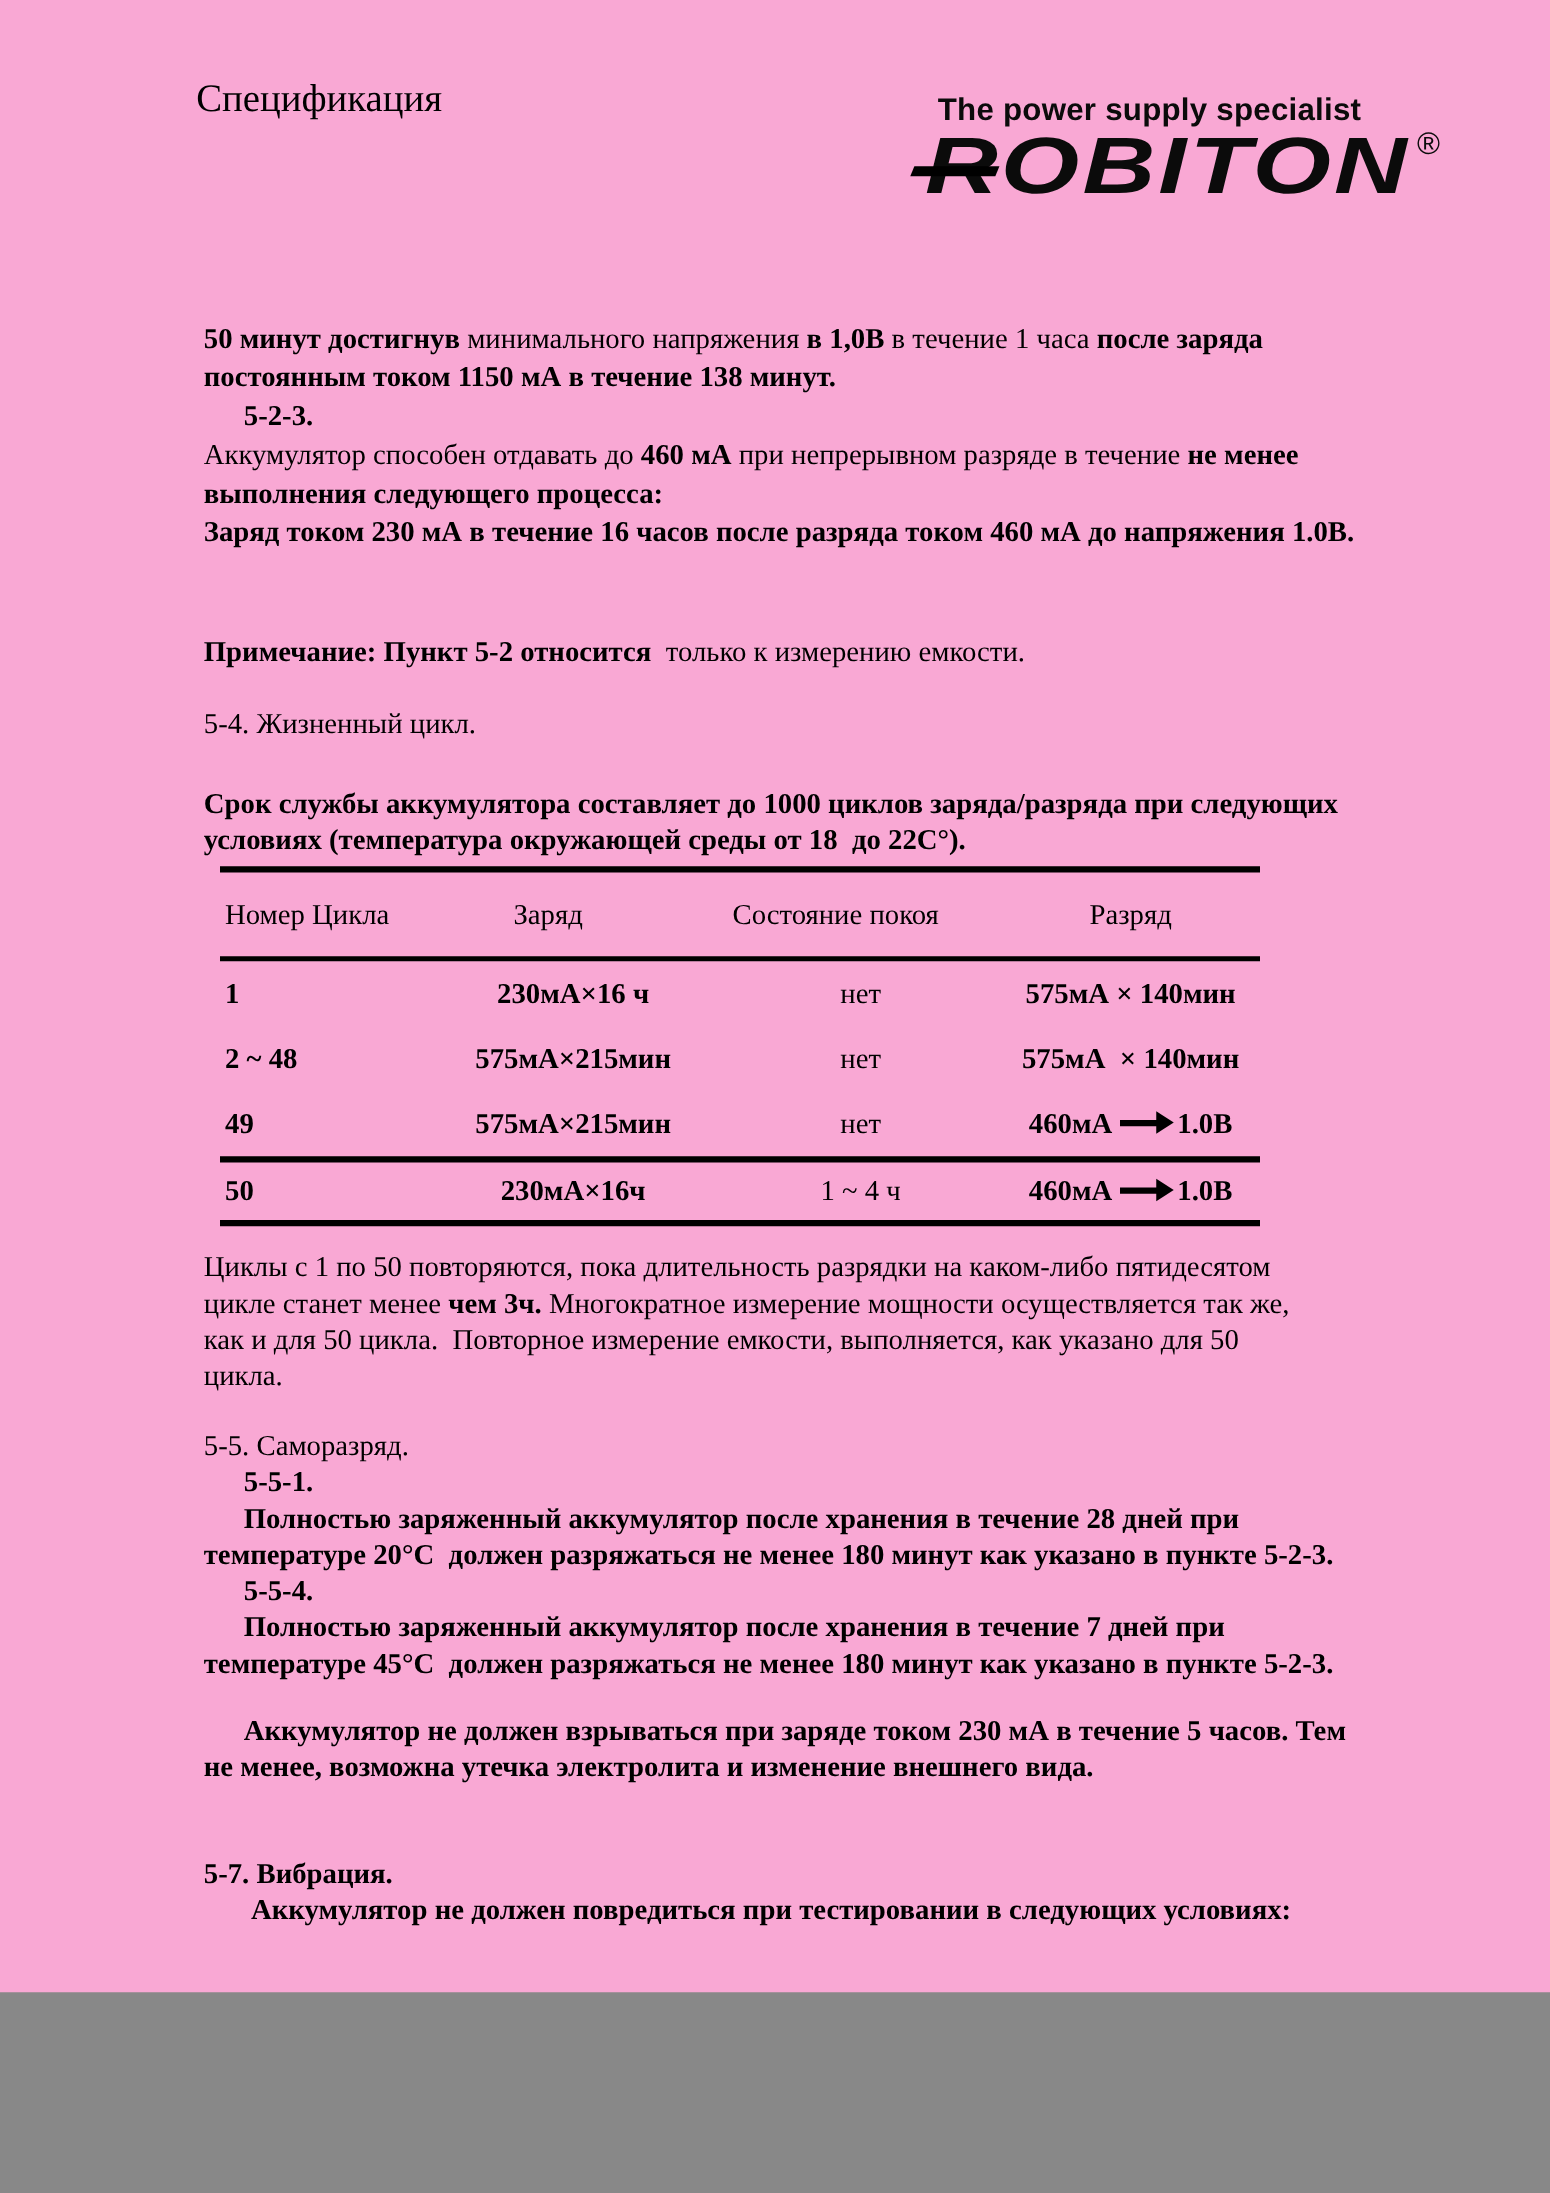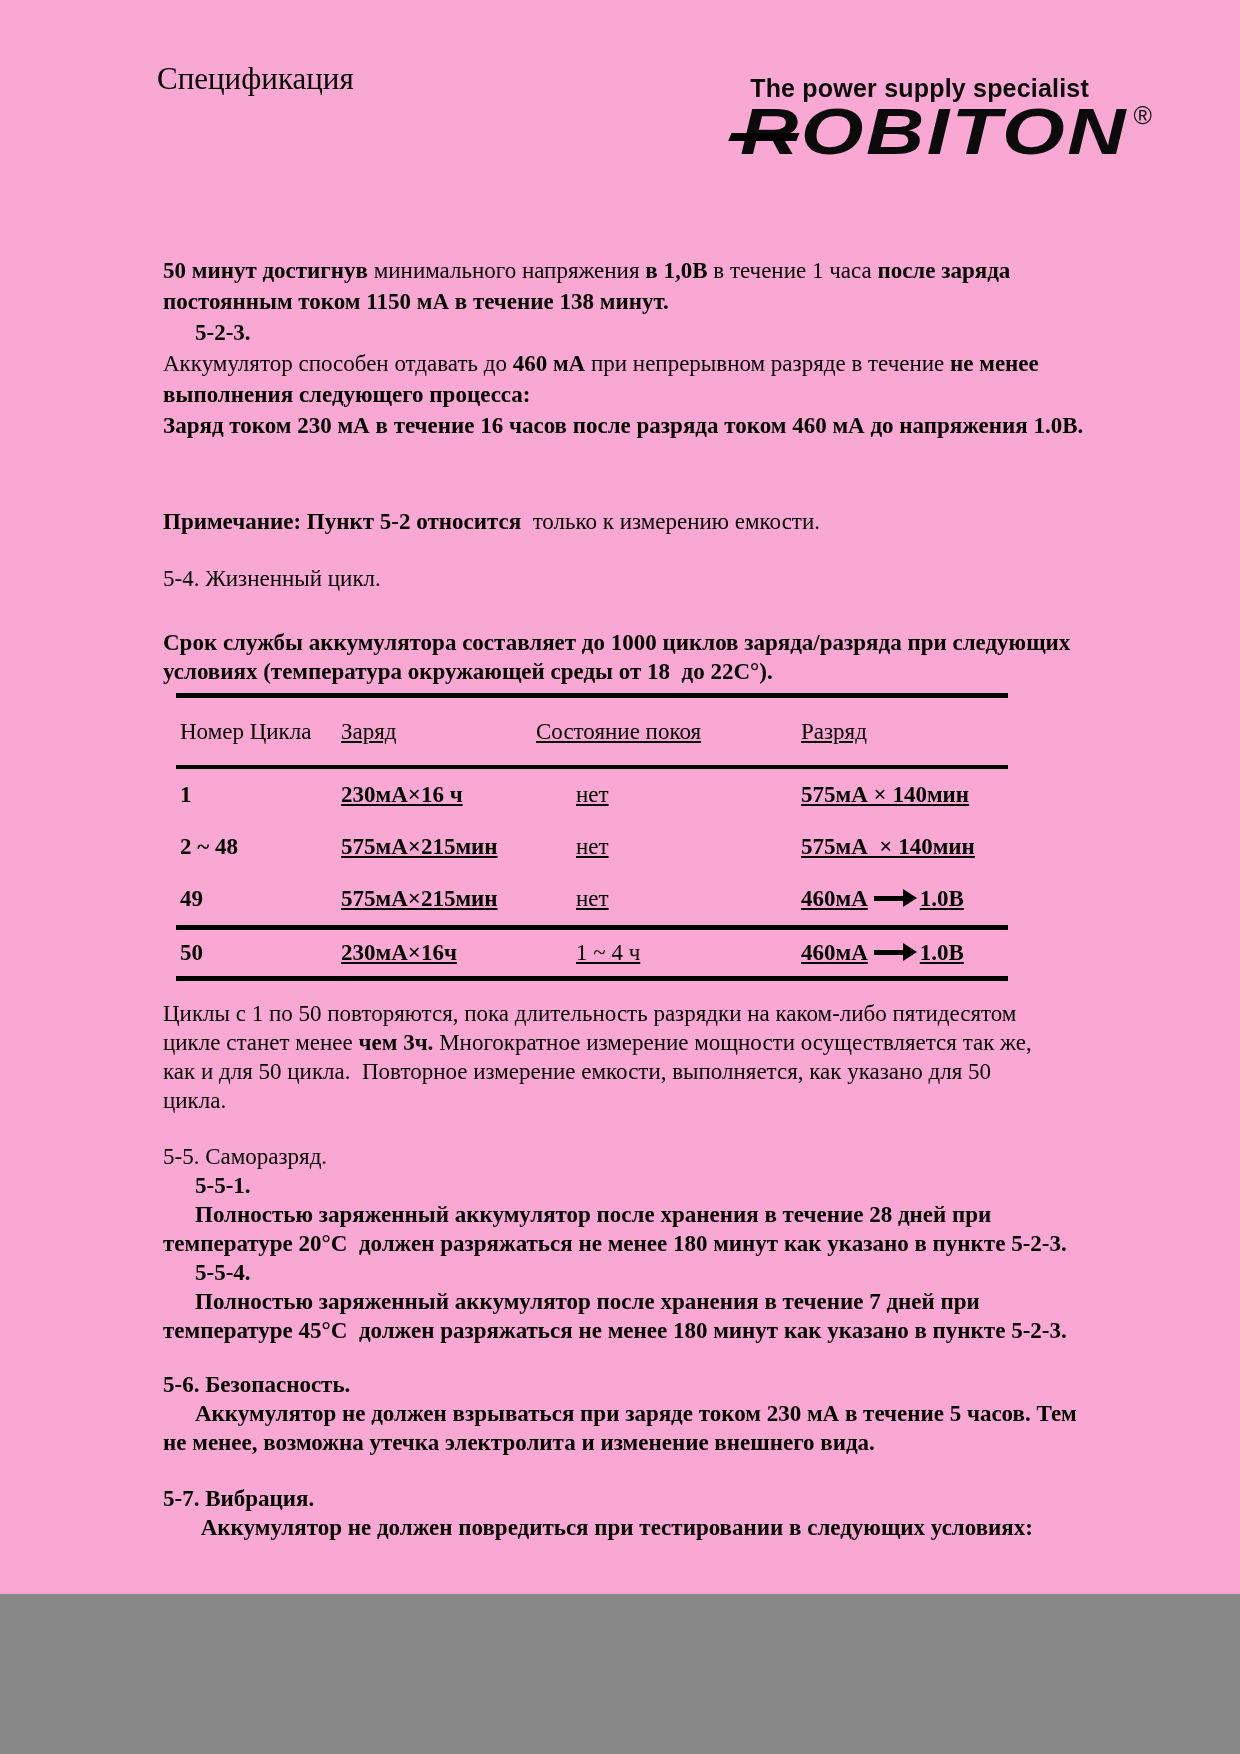--- a/index.html
+++ b/index.html
@@ -29,21 +29,21 @@
   
   .spec-table{position:absolute;left:176px;top:693px;width:832px;}
   .rule{height:5px;background:#000;}
   .rule.mid{height:4px;}
   .t-head{display:grid;grid-template-columns:165px 195px 265px 207px;height:67px;
           align-items:center;font-size:23px;}
   .t-row{display:grid;grid-template-columns:165px 235px 225px 207px;height:52px;
          align-items:center;font-size:23px;}
   .t-row.last{height:46px;}
   .c{white-space:pre;}
-  .center{text-decoration:underline;}
+  .center{text-align:center;}
   .first{padding-left:4px;}
   .bold{font-weight:700;}
   .arrow{display:inline-block;position:relative;width:30px;height:5px;background:#000;
          margin:0 16px 4px 6px;vertical-align:middle;}
   .arrow::after{content:"";position:absolute;left:29px;top:-7px;width:0;height:0;
          border-left:14px solid #000;border-top:9px solid transparent;
          border-bottom:9px solid transparent;}
 
   .page-num{position:absolute;left:1130px;top:1648px;font-size:24px;}
 </style>
@@ -133,21 +133,20 @@
   <div class="block lh29" style="top:1142px">
       <div class="tl"><span>5-5. Саморазряд.</span></div>
       <div class="tl ind"><span class="b">5-5-1.</span></div>
       <div class="tl ind"><span class="b">Полностью заряженный аккумулятор после хранения в течение 28 дней при</span></div>
       <div class="tl"><span class="b">температуре 20°С  должен разряжаться не менее 180 минут как указано в пункте 5-2-3.</span></div>
       <div class="tl ind"><span class="b">5-5-4.</span></div>
       <div class="tl ind"><span class="b">Полностью заряженный аккумулятор после хранения в течение 7 дней при</span></div>
       <div class="tl"><span class="b">температуре 45°С  должен разряжаться не менее 180 минут как указано в пункте 5-2-3.</span></div>
     </div>
   <div class="block lh29" style="top:1370px">
-      <div class="tl"><span class="b">5-6. Безопасность.</span></div>
       <div class="tl ind"><span class="b">Аккумулятор не должен взрываться при заряде током 230 мА в течение 5 часов. Тем</span></div>
       <div class="tl"><span class="b">не менее, возможна утечка электролита и изменение внешнего вида.</span></div>
     </div>
   <div class="block lh29" style="top:1484px">
       <div class="tl"><span class="b">5-7. Вибрация.</span></div>
       <div class="tl ind"><span class="b"> Аккумулятор не должен повредиться при тестировании в следующих условиях:</span></div>
     </div>
 
   <div class="page-num">3</div>
 </div>

